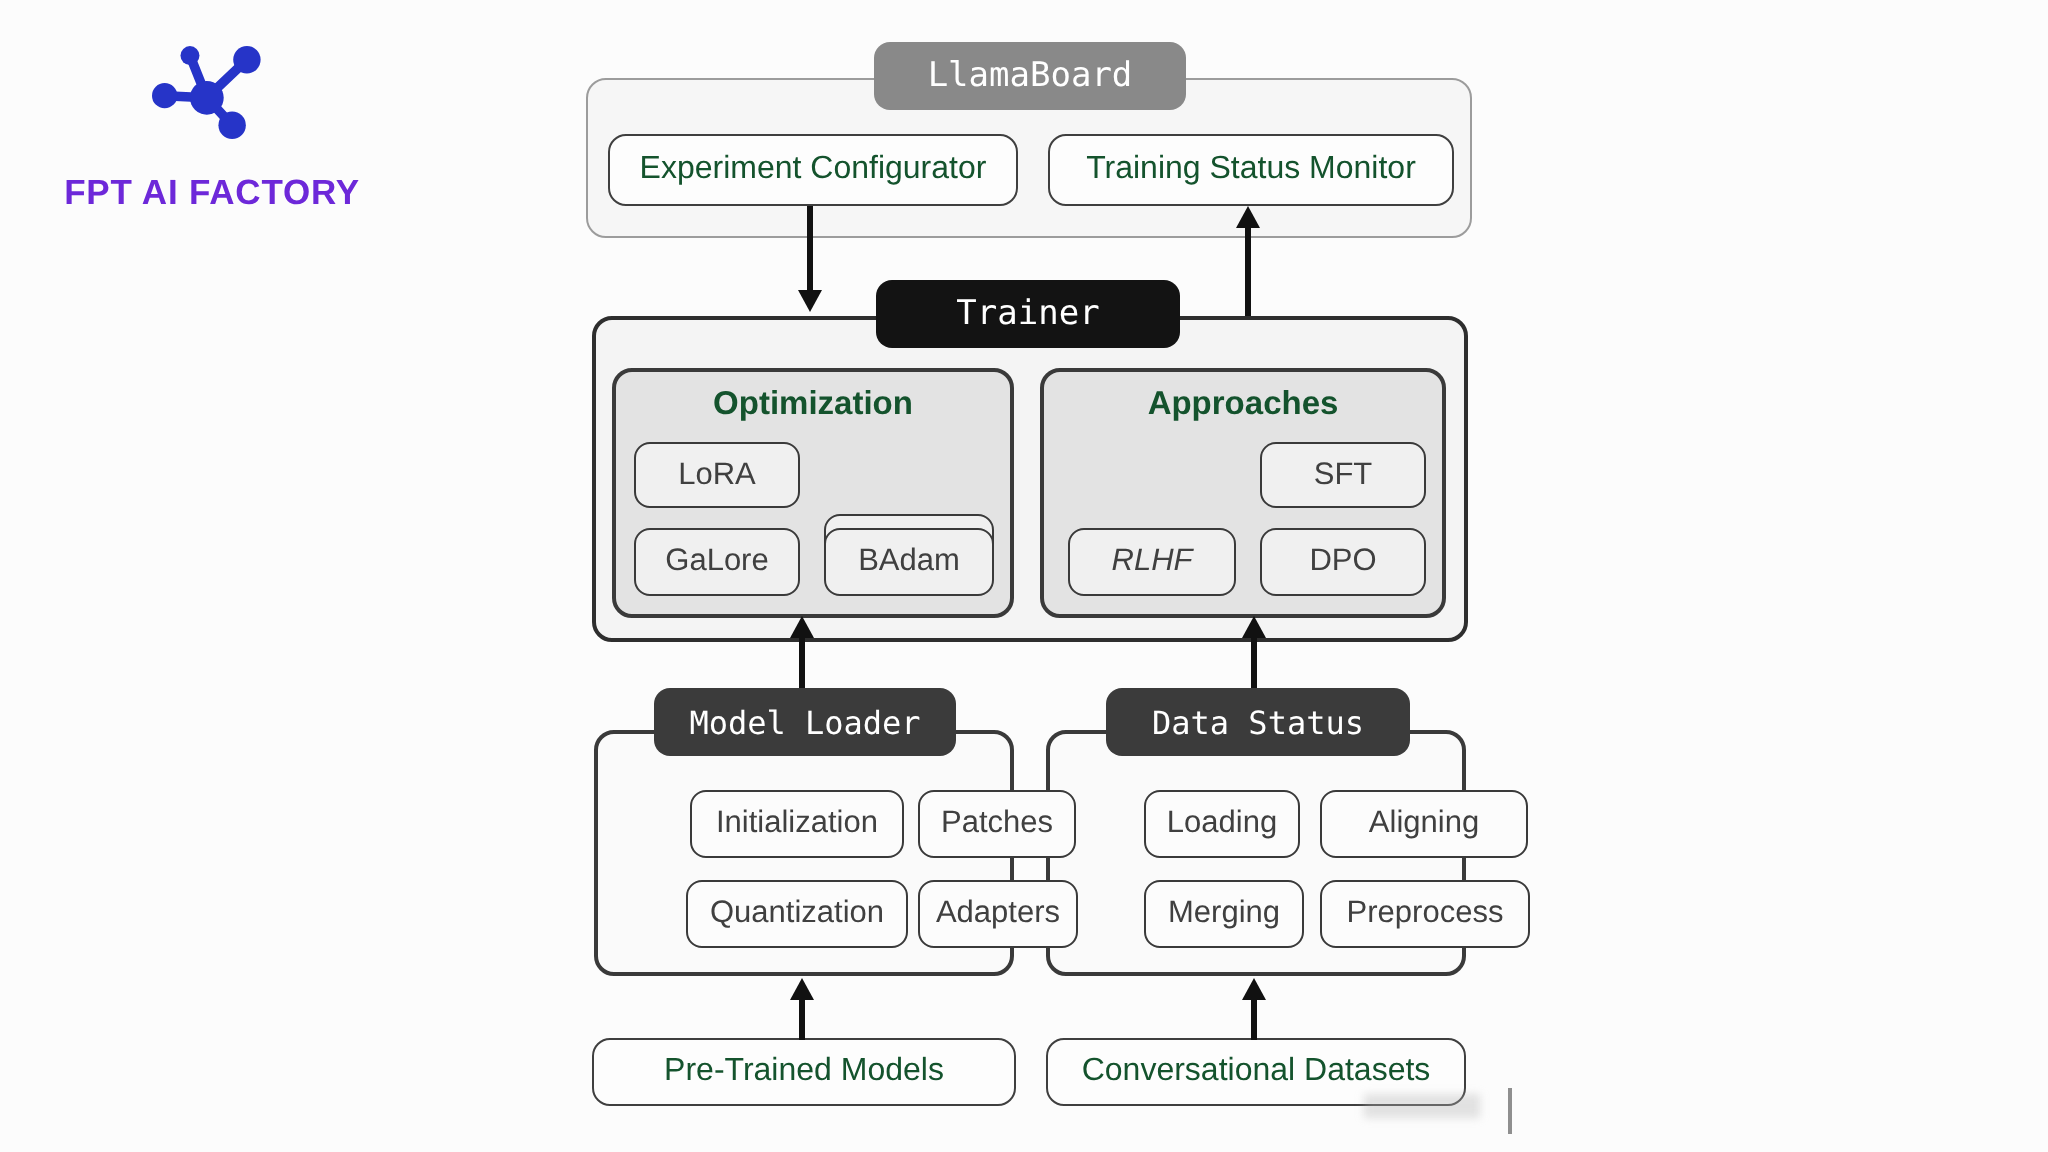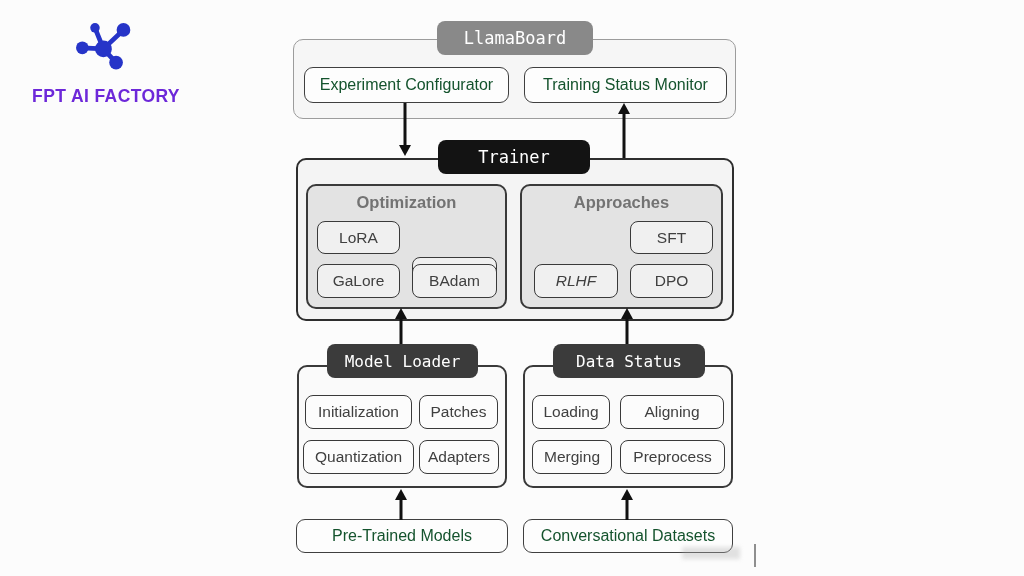--- a/index.html
+++ b/index.html
@@ -49,31 +49,31 @@
 
   
   .panel {
     position:absolute; z-index:2; background:#e3e3e3;
     border:2px solid #3a3a3a; border-radius:10px; box-sizing:border-box;
   }
   .opt { left:306px; top:184px; width:201px; height:125px; }
   .app { left:520px; top:184px; width:203px; height:125px; }
   .panel-title {
     margin-top:7px; text-align:center;
-    font-weight:bold; font-size:16.5px; color:#737373;
+    font-weight:bold; font-size:16.5px; color:#14532d;
   }
 
   
   .chip {
     position:absolute; z-index:3; display:flex; align-items:center; justify-content:center;
     border:1.7px solid #3a3a3a; border-radius:8px;
     font-size:15.5px; color:#404040; box-sizing:border-box; white-space:nowrap;
   }
   .chip-dark  { background:#f0f0f0; }  
-  .chip-light { background:#fcfcfc; }  
+  .chip-light { background:#fcfcfc;margin-left:40px; }  
 
   .c-lora   { left:317px; top:221px; width:83px;  height:33px; }
   .c-pissa  { left:412px; top:221px; width:85px;  height:33px;margin-top:36px; }
   .c-galore { left:317px; top:264px; width:83px;  height:34px; }
   .c-badam  { left:412px; top:264px; width:85px;  height:34px; }
 
   .c-pretrain { left:534px; top:221px; width:84px; height:33px; }
   .c-sft      { left:630px; top:221px; width:83px; height:33px; }
   .c-rlhf     { left:534px; top:264px; width:84px; height:34px;font-style:italic; }
   .c-dpo      { left:630px; top:264px; width:83px; height:34px; }

